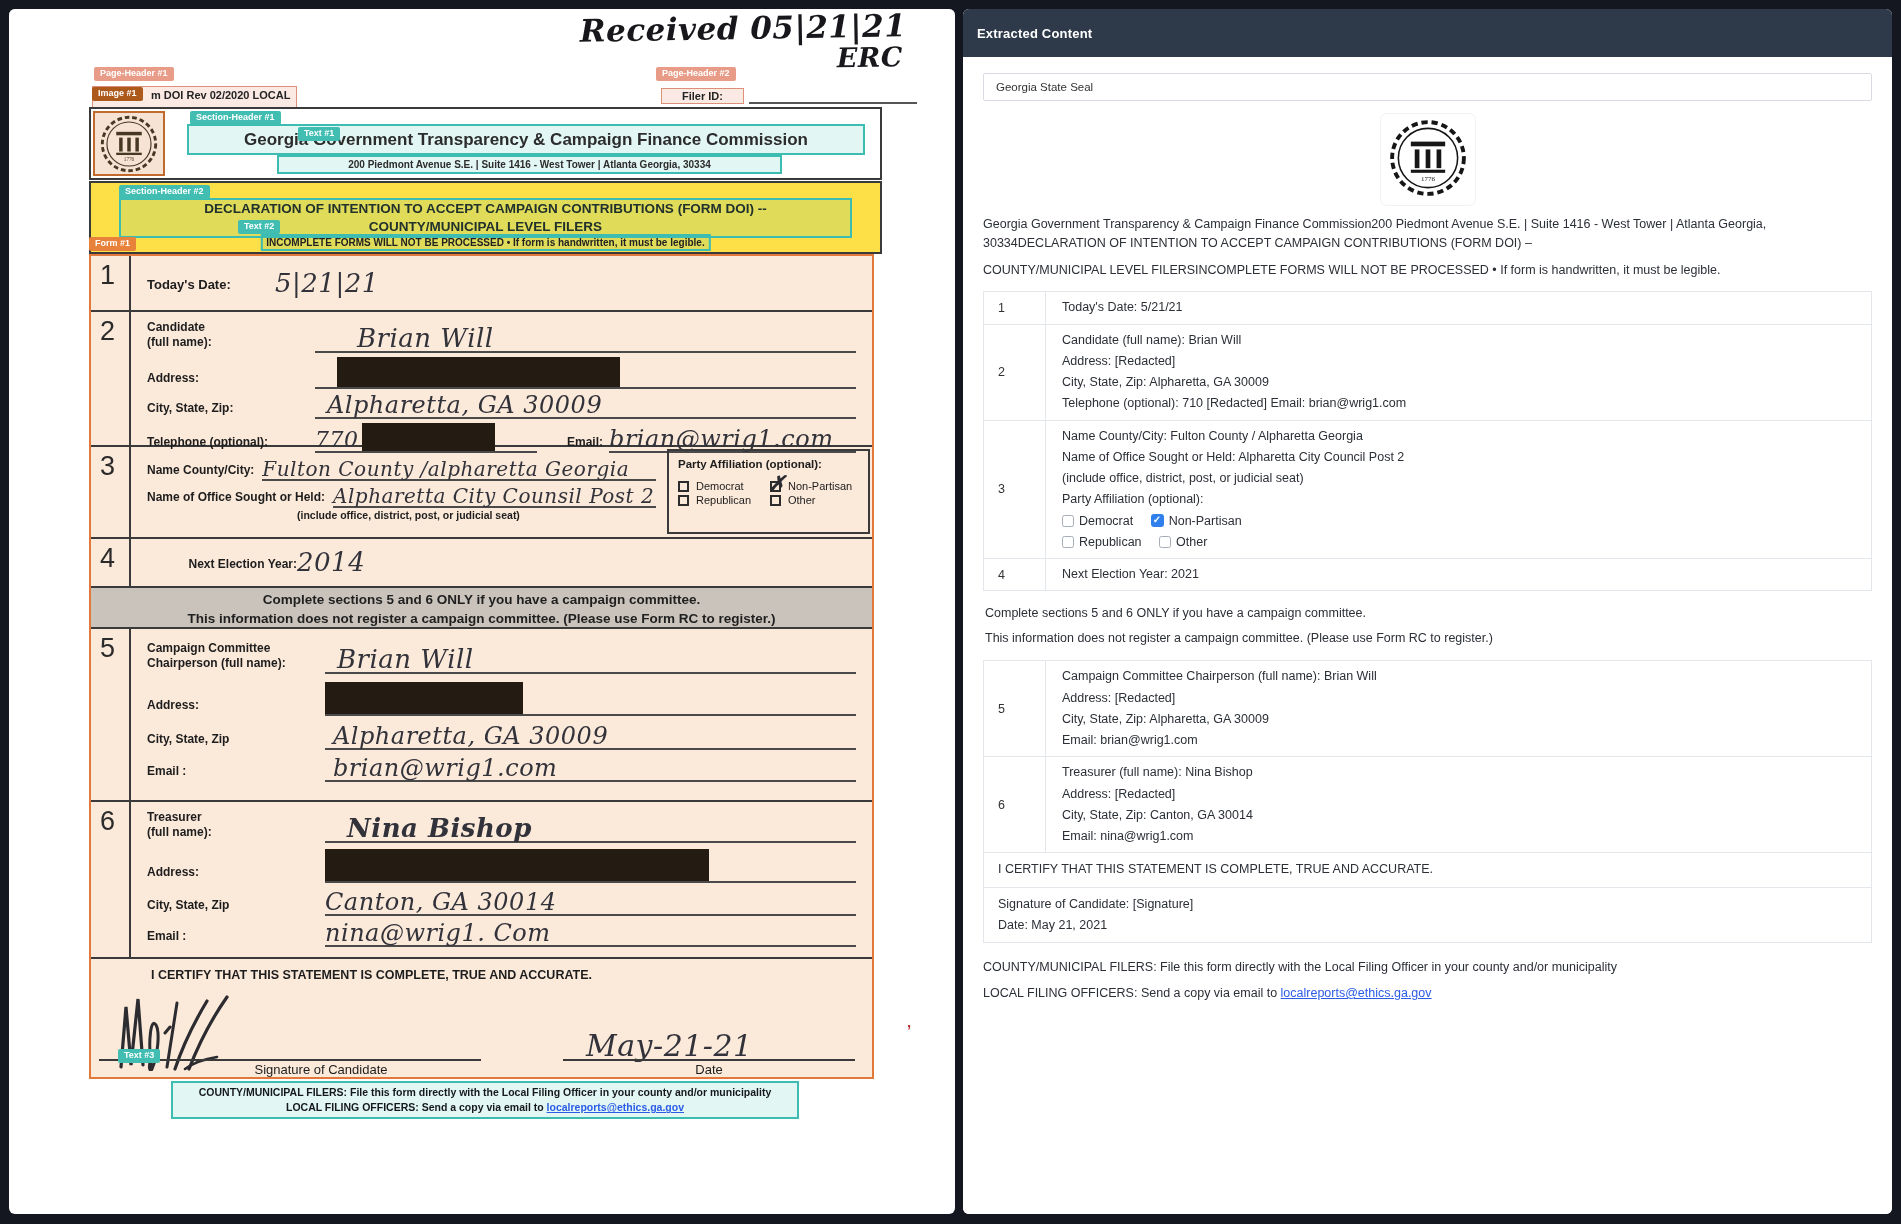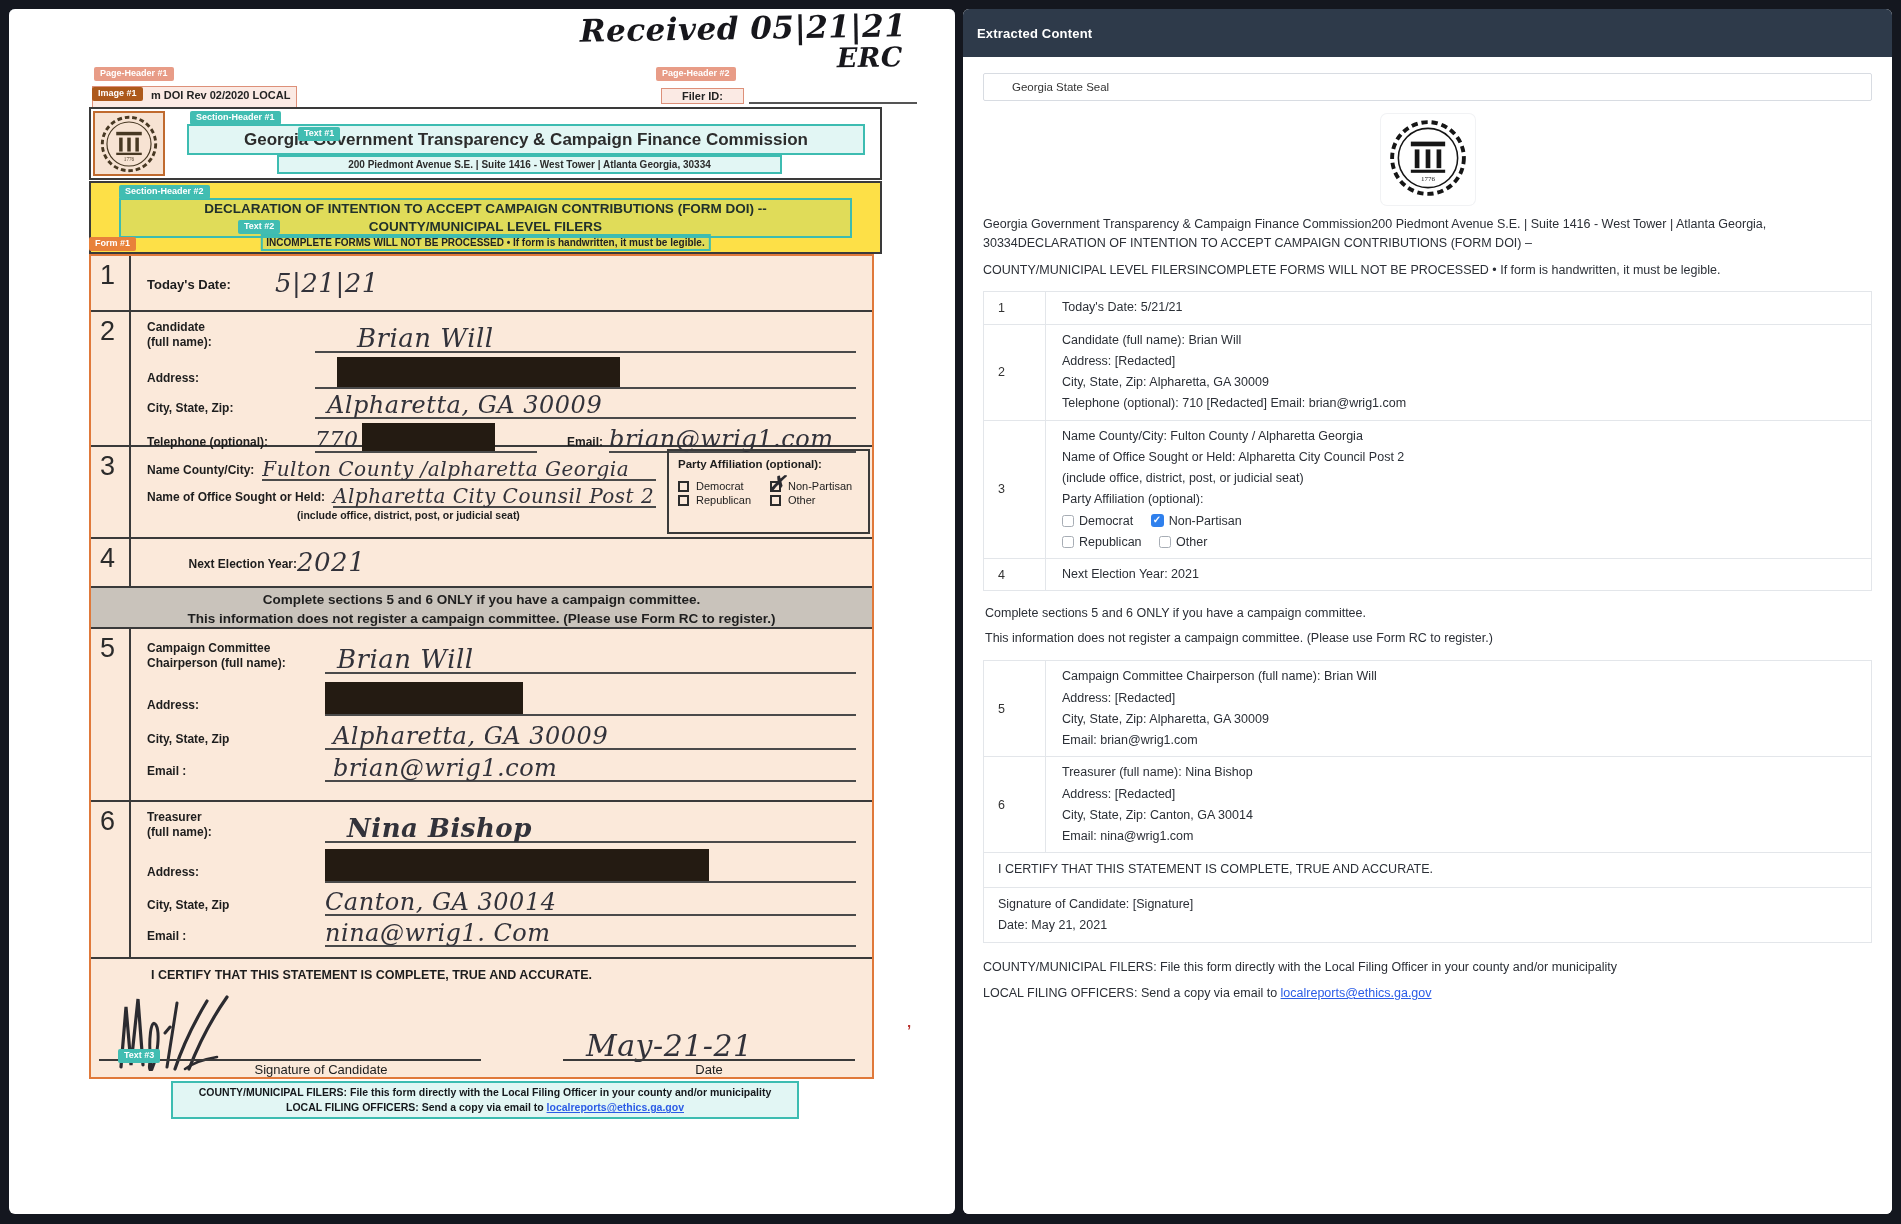--- a/index.html
+++ b/index.html
@@ -92,21 +92,21 @@
   .datelabel { position:absolute; left:472px; bottom:0; width:292px; text-align:center; font-size:13px; color:#1d1d1d; }
   .datehw { position:absolute; left:495px; bottom:14px; font-size:30px; }
   .redtick { position:absolute; left:898px; top:1012px; color:#b8302c; font-size:15px; font-weight:bold; }
 
   .footer-hl { position:absolute; left:162px; top:1072px; width:628px; text-align:center;
                font-size:10.5px; font-weight:bold; color:#15181c; padding:2px 6px; line-height:1.45; }
   .link { color:#2b5ce6; text-decoration:underline; cursor:pointer; }
 
   
   .rp-body { padding:16px 20px; font-size:12.5px; color:#2b2f36; }
-  .seal-caption { border:1px solid #d8dce2; padding:7px 28px; font-size:11.5px; color:#333; border-radius:2px; }
+  .seal-caption { border:1px solid #d8dce2; padding:7px 12px; font-size:11.5px; color:#333; border-radius:2px; }
   .seal-wrap { display:flex; justify-content:center; margin:13px 0 10px; }
   .seal-card { padding:5px 8px; border-radius:6px; background:#fff; box-shadow:0 0 0 1px #f1f2f4; color:#161616; }
   .intro { line-height:1.5; }
   .intro p { margin-top:8px; }
   .xtable { margin-top:12px; border:1px solid #e3e6ea; }
   .xrow { display:flex; border-top:1px solid #e3e6ea; }
   .xrow:first-child { border-top:none; }
   .xnum { width:62px; flex-shrink:0; border-right:1px solid #e3e6ea; display:flex; align-items:center;
           padding-left:14px; color:#333; }
   .xcell { flex:1; padding:5px 16px; line-height:1.7; }
@@ -274,21 +274,21 @@
           </div>
         </div>
       </div>
 
       <div class="sec" style="height:49px;">
         <div class="num">4</div>
         <div class="secbody">
           <div class="frow" style="margin-top:6px;">
             <span class="flabel" style="width:150px;text-align:right;">Next Election Year:</span>
             <span class="fline noline">
-                <span class="hw v26">2021</span>
+                <span class="hw v26">2014</span>
               </span>
           </div>
         </div>
       </div>
 
       <div class="sec banner" style="height:41px;">
         <div style="width:100%;">
           <div>Complete sections 5 and 6 ONLY if you have a campaign committee.</div>
           <div>This information does not register a campaign committee. (Please use Form RC to register.)</div>
         </div>

